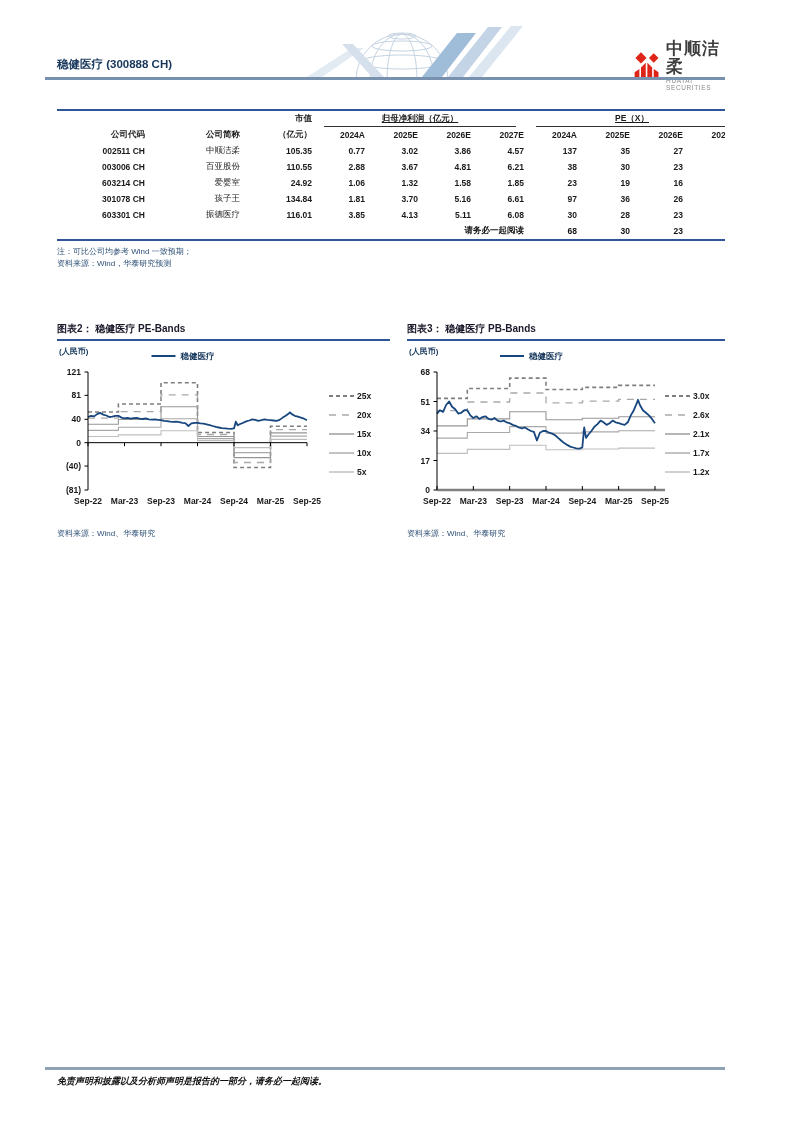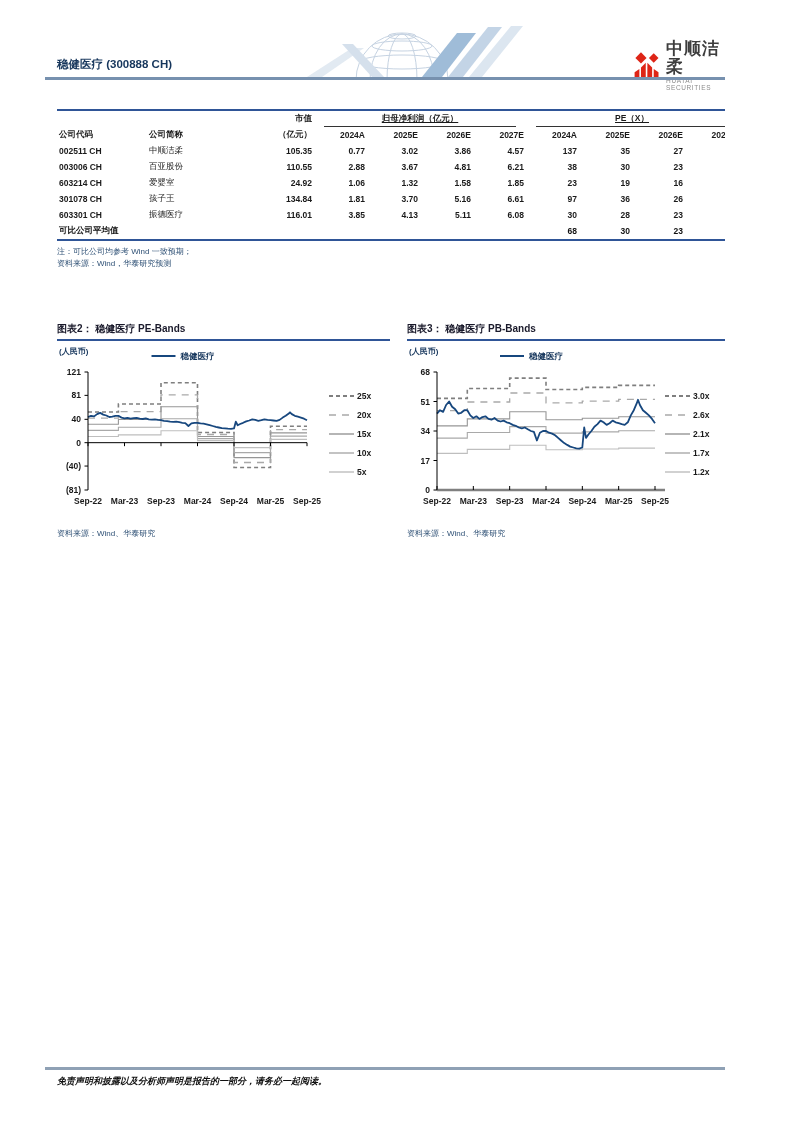--- a/index.html
+++ b/index.html
@@ -16,21 +16,21 @@
   
   .fig-title{font-size:10px;font-weight:bold;color:#1a1a2b;line-height:14px;white-space:nowrap;}
   .blue-rule{height:2px;background:#2F5597;}
   .note{font-size:8px;color:#2E5075;line-height:12px;}
   
   .tbl-sec{left:57px;top:106px;width:681px;}
   .tbl-sec .blue-rule{margin-top:3px;}
   table.cmp{border-collapse:collapse;width:681px;font-size:8.5px;table-layout:fixed;margin-top:0;}
   table.cmp th,table.cmp td{padding:0 2px;height:16px;overflow:hidden;white-space:nowrap;}
   table.cmp th{font-weight:bold;color:#1a1a1a;margin-top:41px;}
-  .l{text-align:left;}
+  .l{text-align:right;}
   .r{text-align:right;}
   .grp{padding:0;}
   .grpline{border-bottom:1px solid #333;margin:0 8px;text-align:center;font-weight:bold;height:15px;line-height:15px;text-decoration:underline;}
   tbody.data td{font-weight:bold;color:#1a1a1a;margin-left:44px;}
   tbody.data td.name{font-weight:normal;color:#222;}
   tr.avg td{font-weight:bold;border-bottom:2.5px solid #2F5597;}
   .tbl-note1{margin-top:5px;}
   
   .chart{top:322px;height:235px;}
   #chart0{left:57px;width:333px;}
@@ -194,21 +194,21 @@
             <td class="r">5.11</td>
             <td class="r">6.08</td>
             <td class="r">30</td>
             <td class="r">28</td>
             <td class="r">23</td>
             <td class="r">19</td>
           </tr>
         </tbody>
       <tfoot>
         <tr class="avg">
-          <td colspan="7" class="l">可比公司平均值</td>
+          <td colspan="7" class="l">请务必一起阅读</td>
           <td class="r">68</td>
           <td class="r">30</td>
           <td class="r">23</td>
           <td class="r">19</td>
         </tr>
       </tfoot>
     </table>
     <div class="note tbl-note1">注：可比公司均参考 Wind 一致预期；</div>
     <div class="note">资料来源：Wind，华泰研究预测</div>
   </div>

